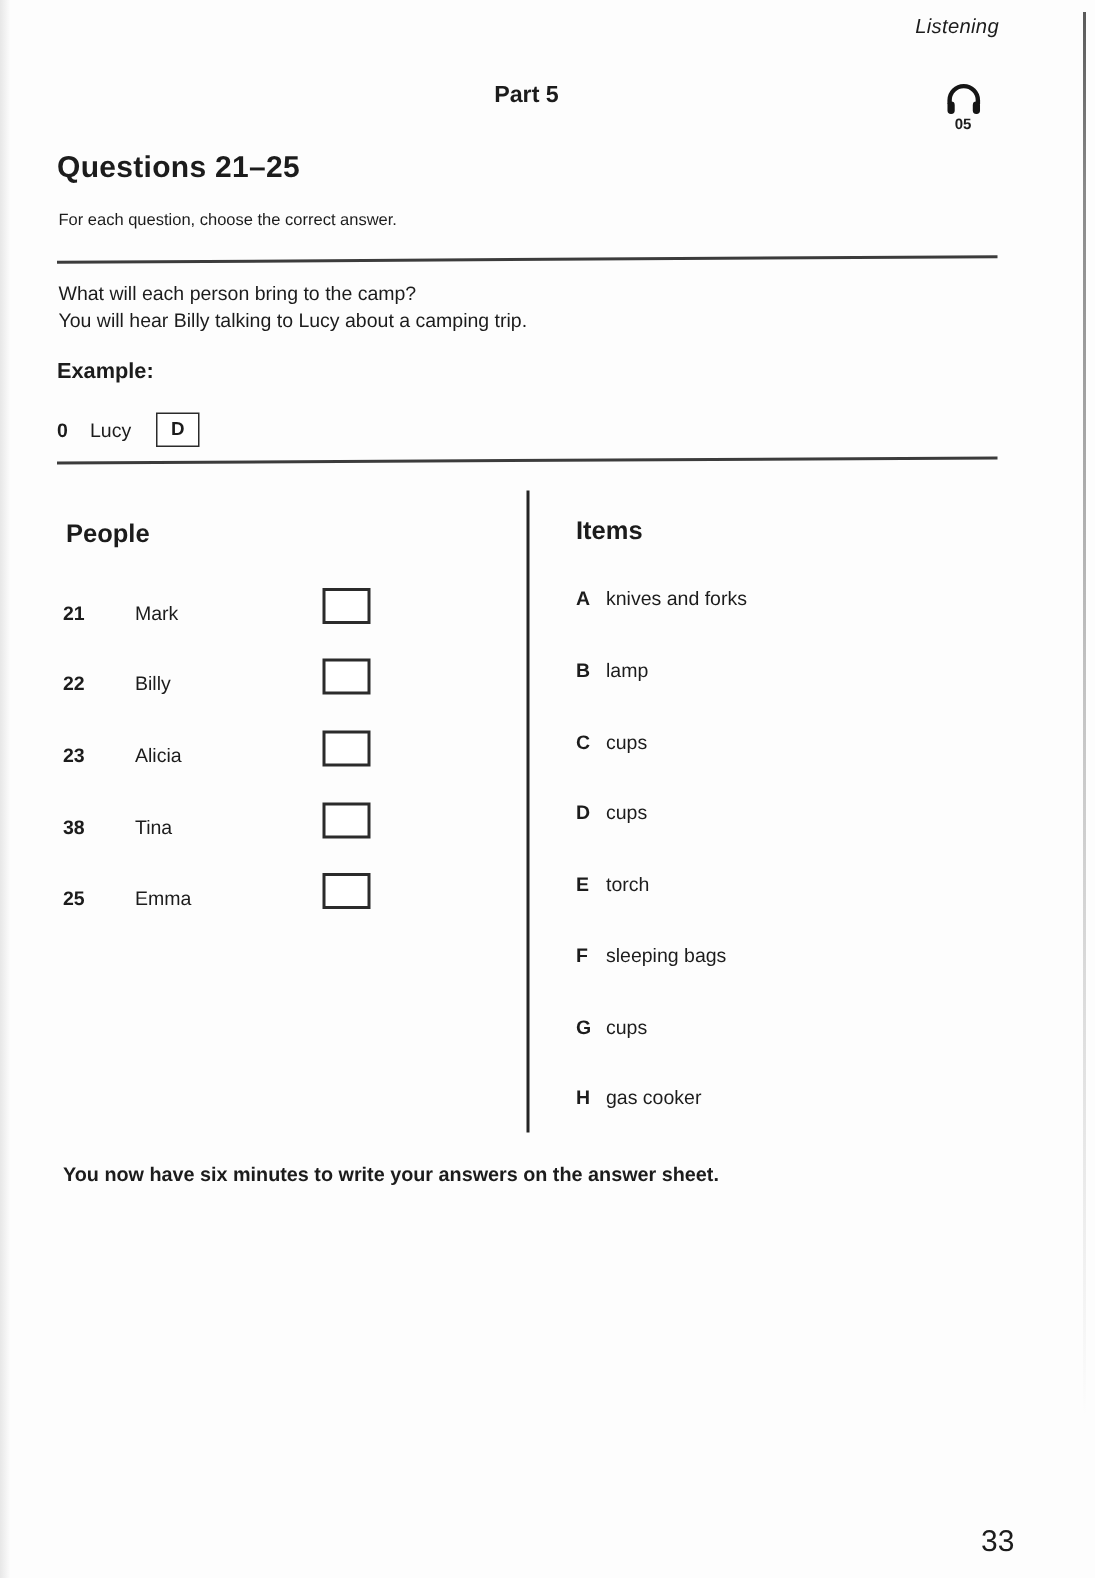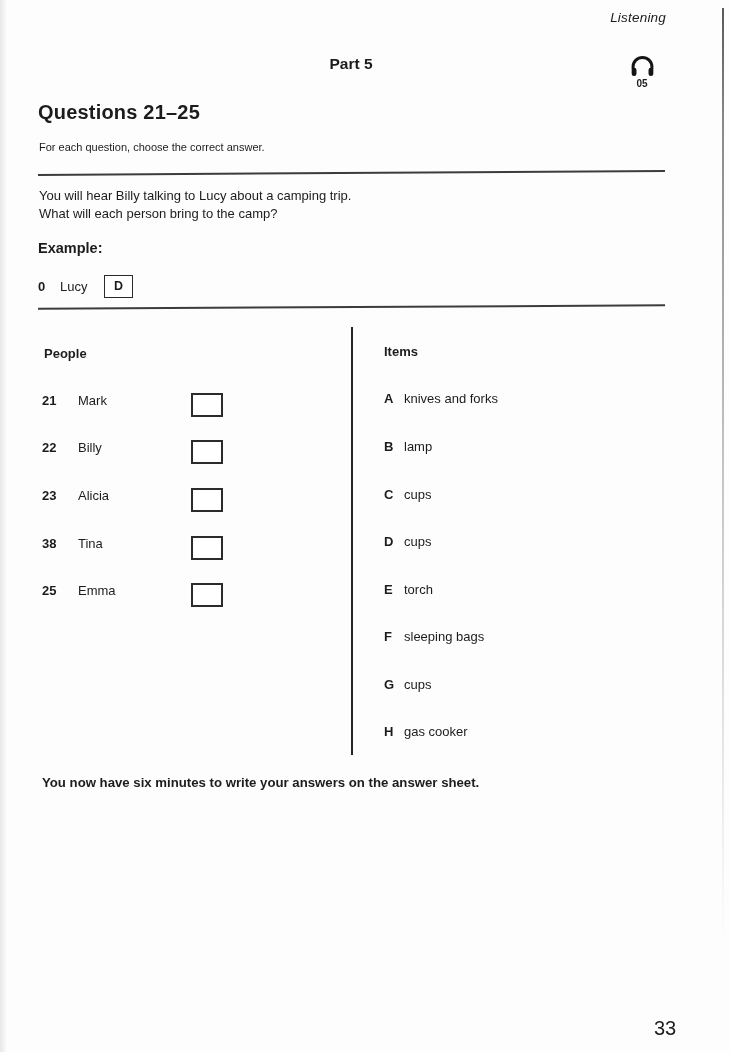--- a/index.html
+++ b/index.html
@@ -67,27 +67,27 @@
     display: flex; align-items: center; justify-content: center;
     font-weight: bold; font-size: 12.5px;
   }
   .example-row .answer-box { border-width: 1.5px; }
 
   .v-divider {
     position: absolute; left: 351px; top: 327px; width: 2px; height: 428px;
     background: #242424;
   }
 
-  .col-heading { position: absolute; font-weight: bold; font-size: 13px; }
+  .col-heading { position: absolute; font-weight: bold; font-size: 17px; }
   .people-heading { top: 346px; left: 44px; }
   .items-heading { top: 344px; left: 384px; }
 
   .person-row {
     position: absolute; left: 42px; width: 290px; height: 23px;
-    display: flex; align-items: flex-start; font-size: 13px;
+    display: flex; align-items: flex-end; font-size: 13px; gap: 12px;
   }
   .person-row .q-number { font-weight: bold; width: 36px; }
   .person-row .q-name { width: 113px; }
   .person-row .answer-box { width: 28px; height: 20px; }
 
   .item-row {
     position: absolute; left: 384px; width: 300px; height: 16px;
     display: flex; align-items: baseline; font-size: 13px;
   }
   .item-row .opt-letter { font-weight: bold; width: 20px; }
@@ -123,22 +123,22 @@
     <div class="audio-track">05</div>
   </div>
 
   <div class="questions-heading">Questions 21–25</div>
 
   <div class="instruction">For each question, choose the correct answer.</div>
 
   <div class="rule rule-1"></div>
 
   <div class="context">
+    <div>What will each person bring to the camp?</div>
     <div>You will hear Billy talking to Lucy about a camping trip.</div>
-    <div>What will each person bring to the camp?</div>
   </div>
 
   <div class="example-label">Example:</div>
 
   <div class="example-row">
     <span class="q-number">0</span>
     <span class="q-name">Lucy</span>
     <span class="answer-box">D</span>
   </div>
 

